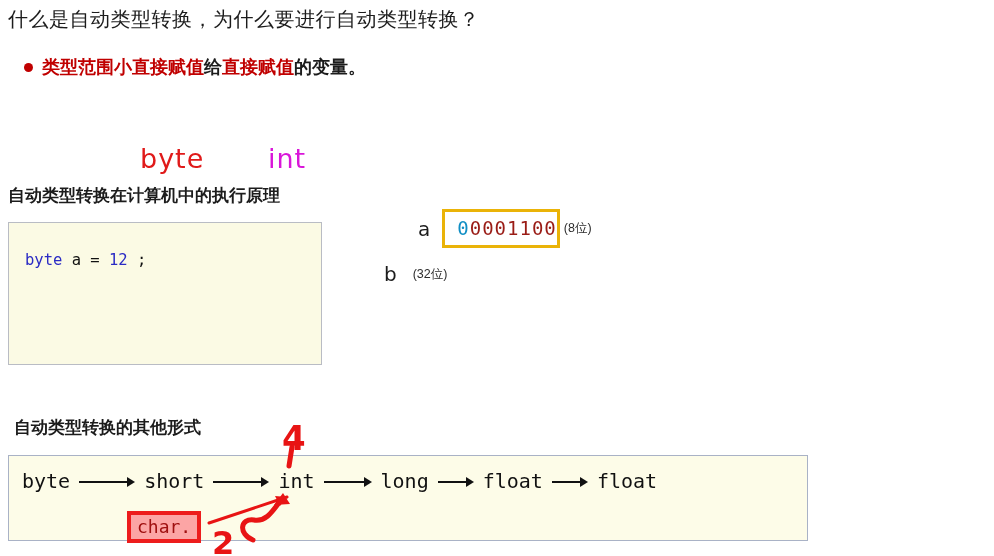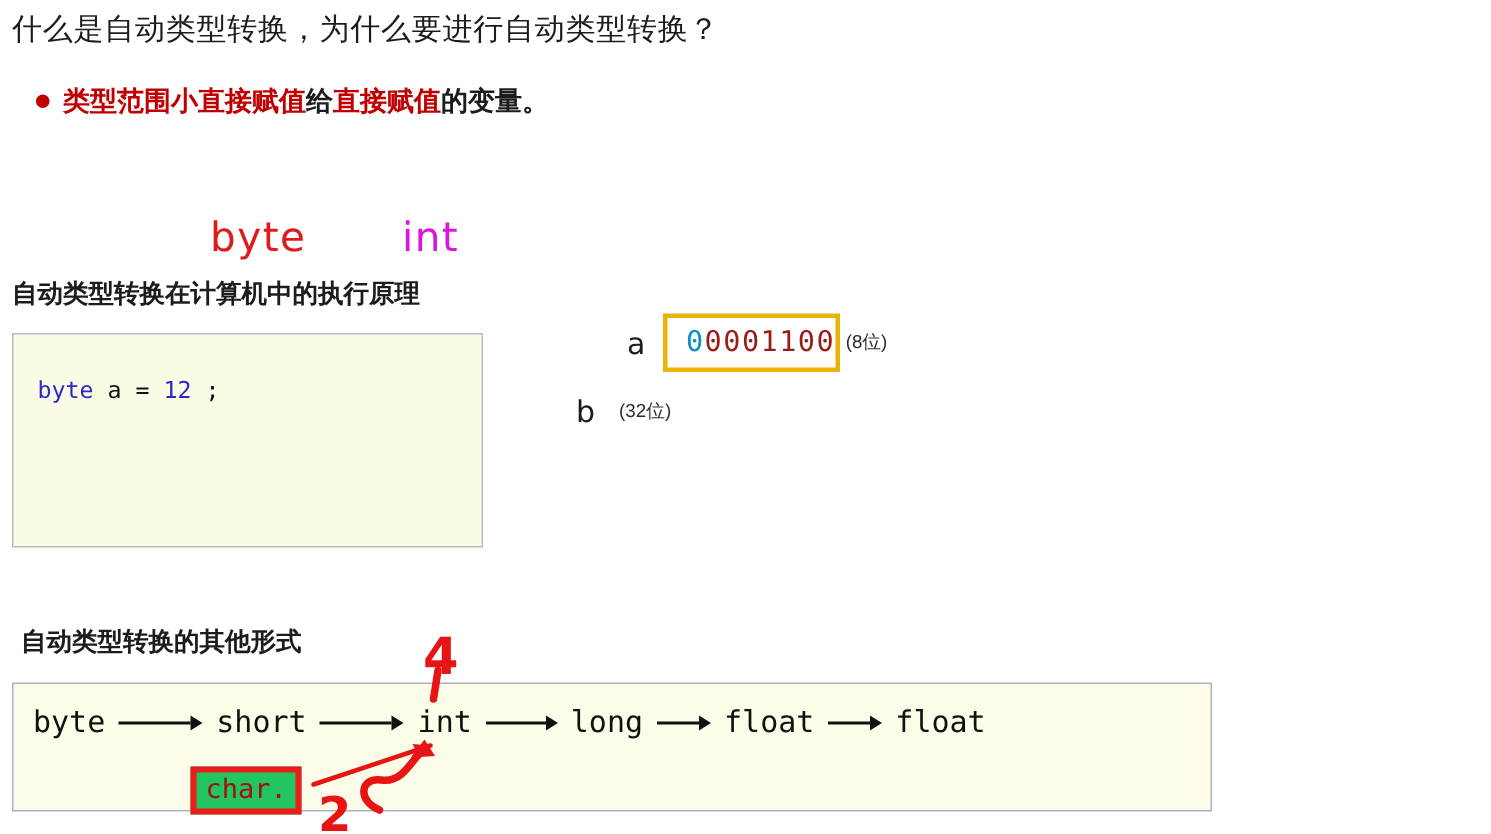--- a/index.html
+++ b/index.html
@@ -180,21 +180,21 @@
   .arw-long i  { width: 48px; }
   .arw-med  i  { width: 40px; }
   .arw-short i { width: 28px; }
 
   
   .char-box {
     position: absolute;
     left: 127px;
     top: 511px;
     border: 4px solid #ed1c1c;
-    background: #22c55e;
+    background: #fca5a5;
     padding: 1px 6px 2px 6px;
     font-family: "DejaVu Sans Mono", "Liberation Mono", monospace;
     font-size: 18px;
     color: #a01010;
     box-sizing: border-box;
     white-space: pre;
   }
   .hand-num {
     position: absolute;
     font-family: "DejaVu Sans", sans-serif;

